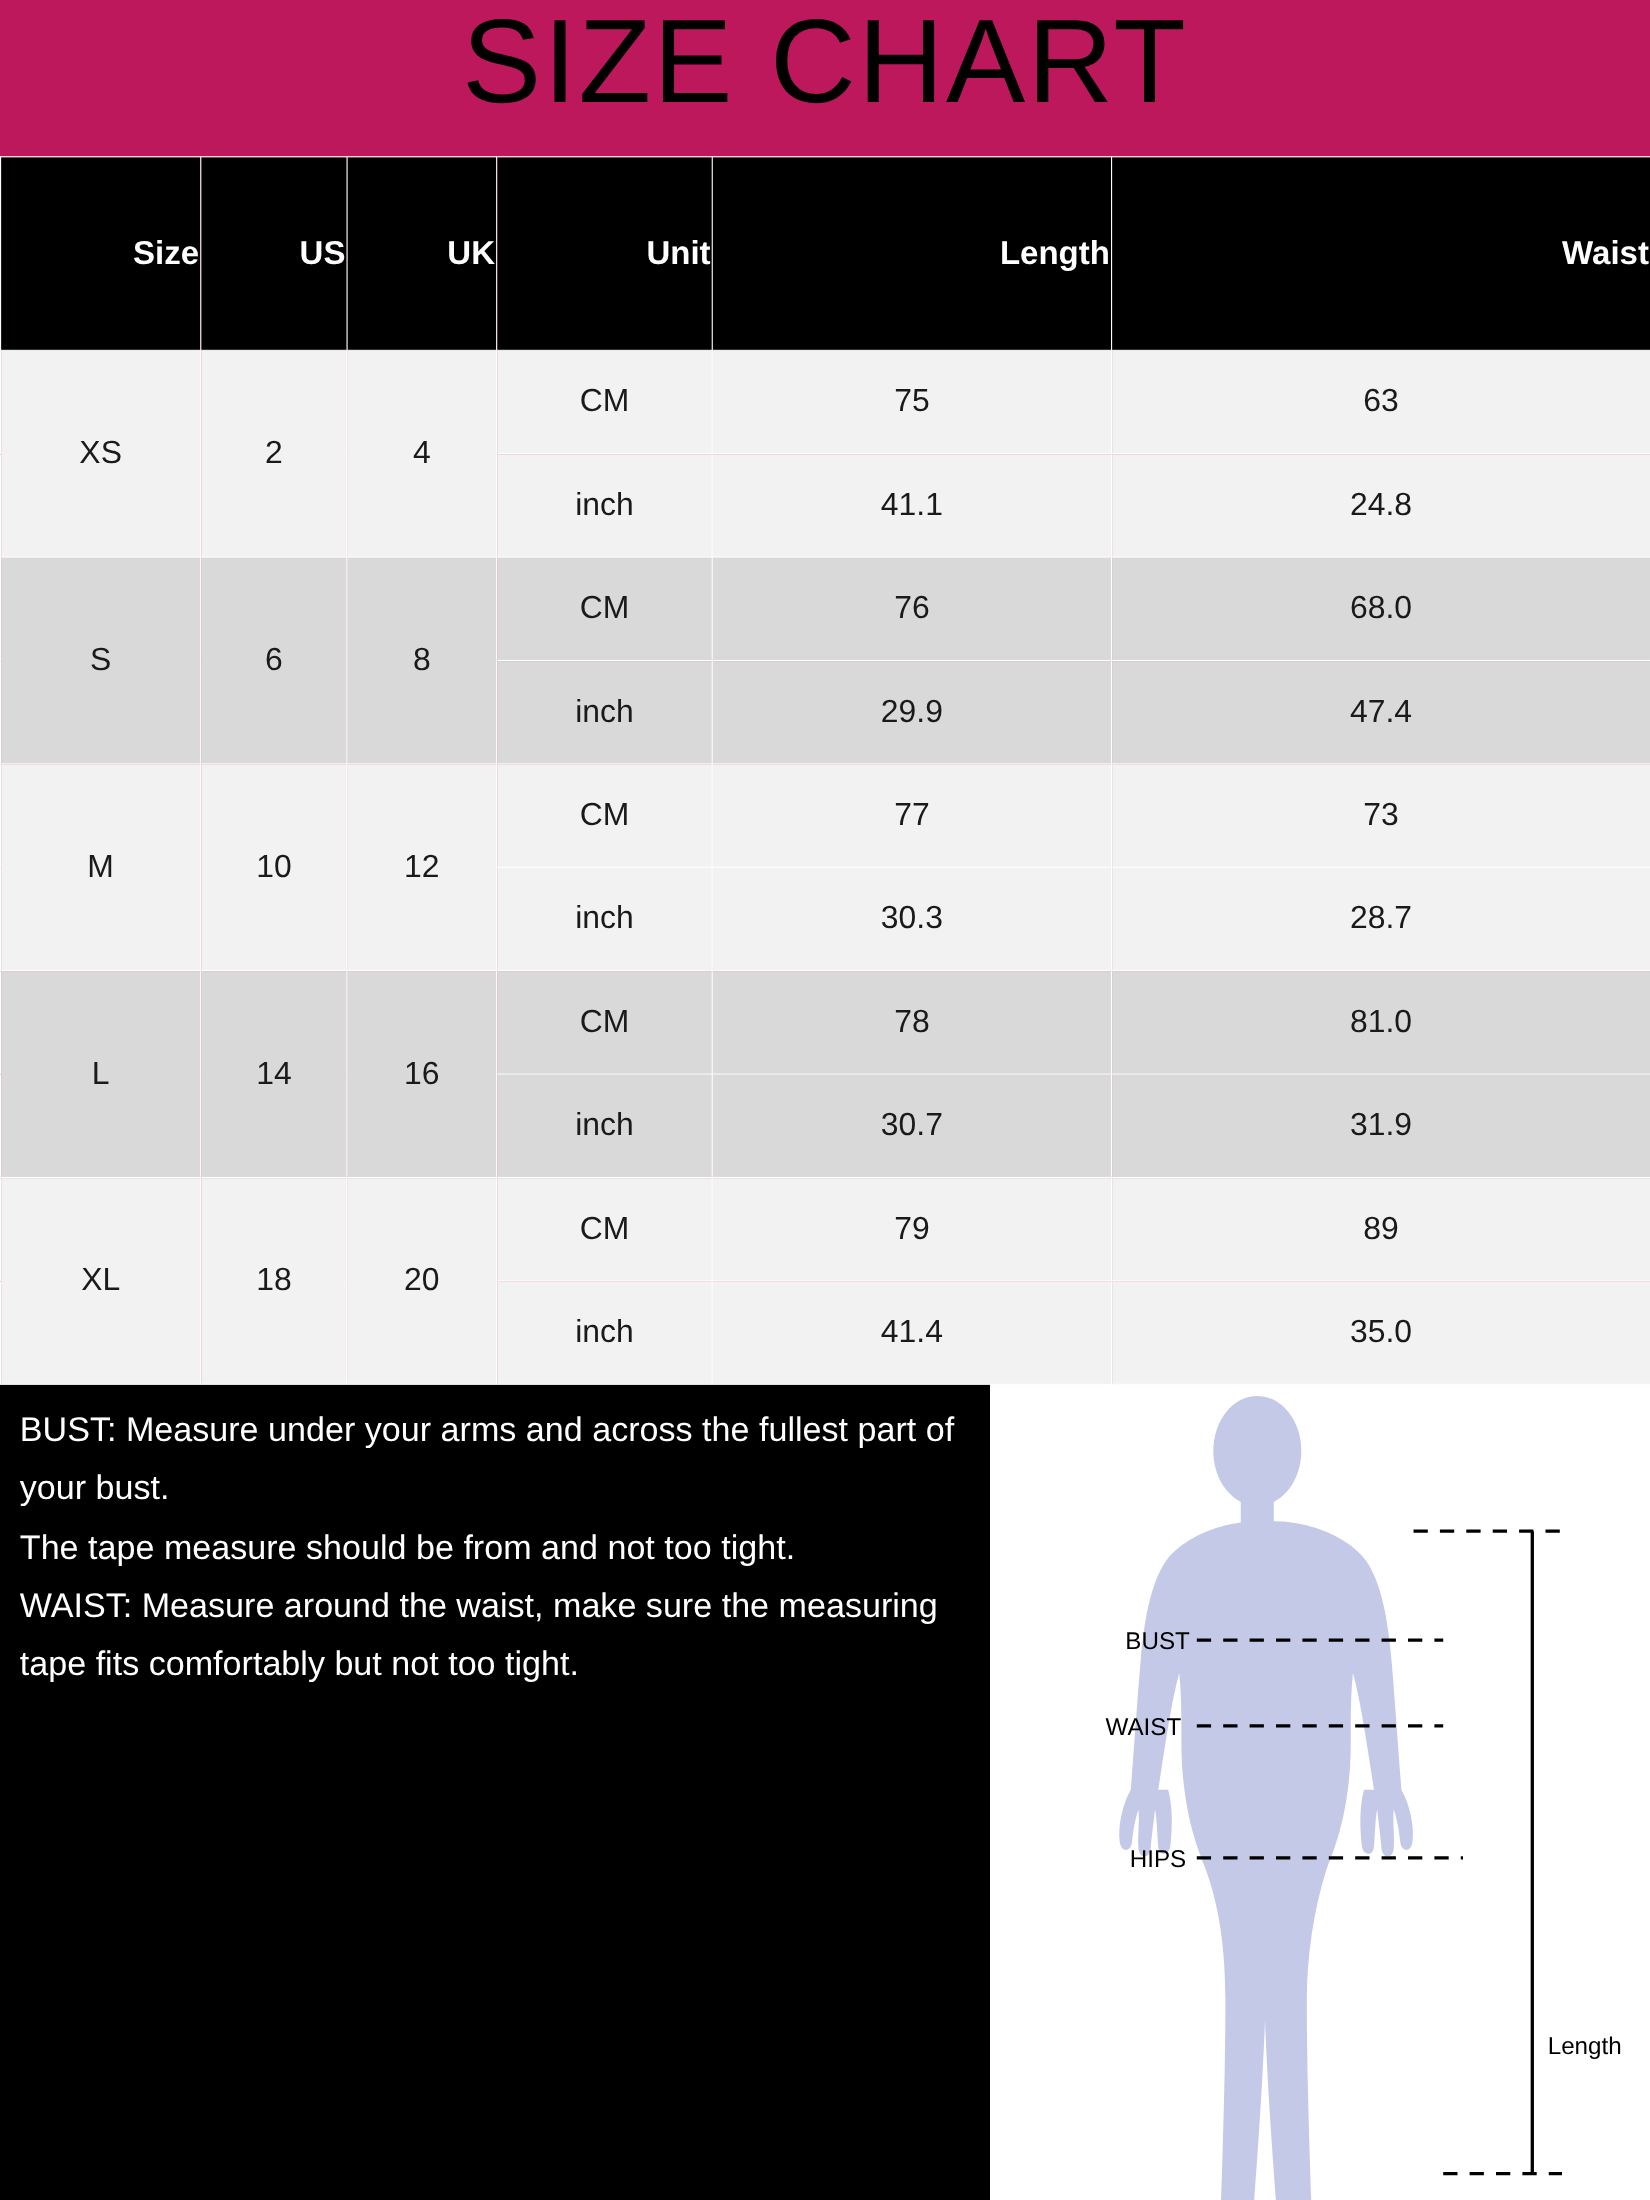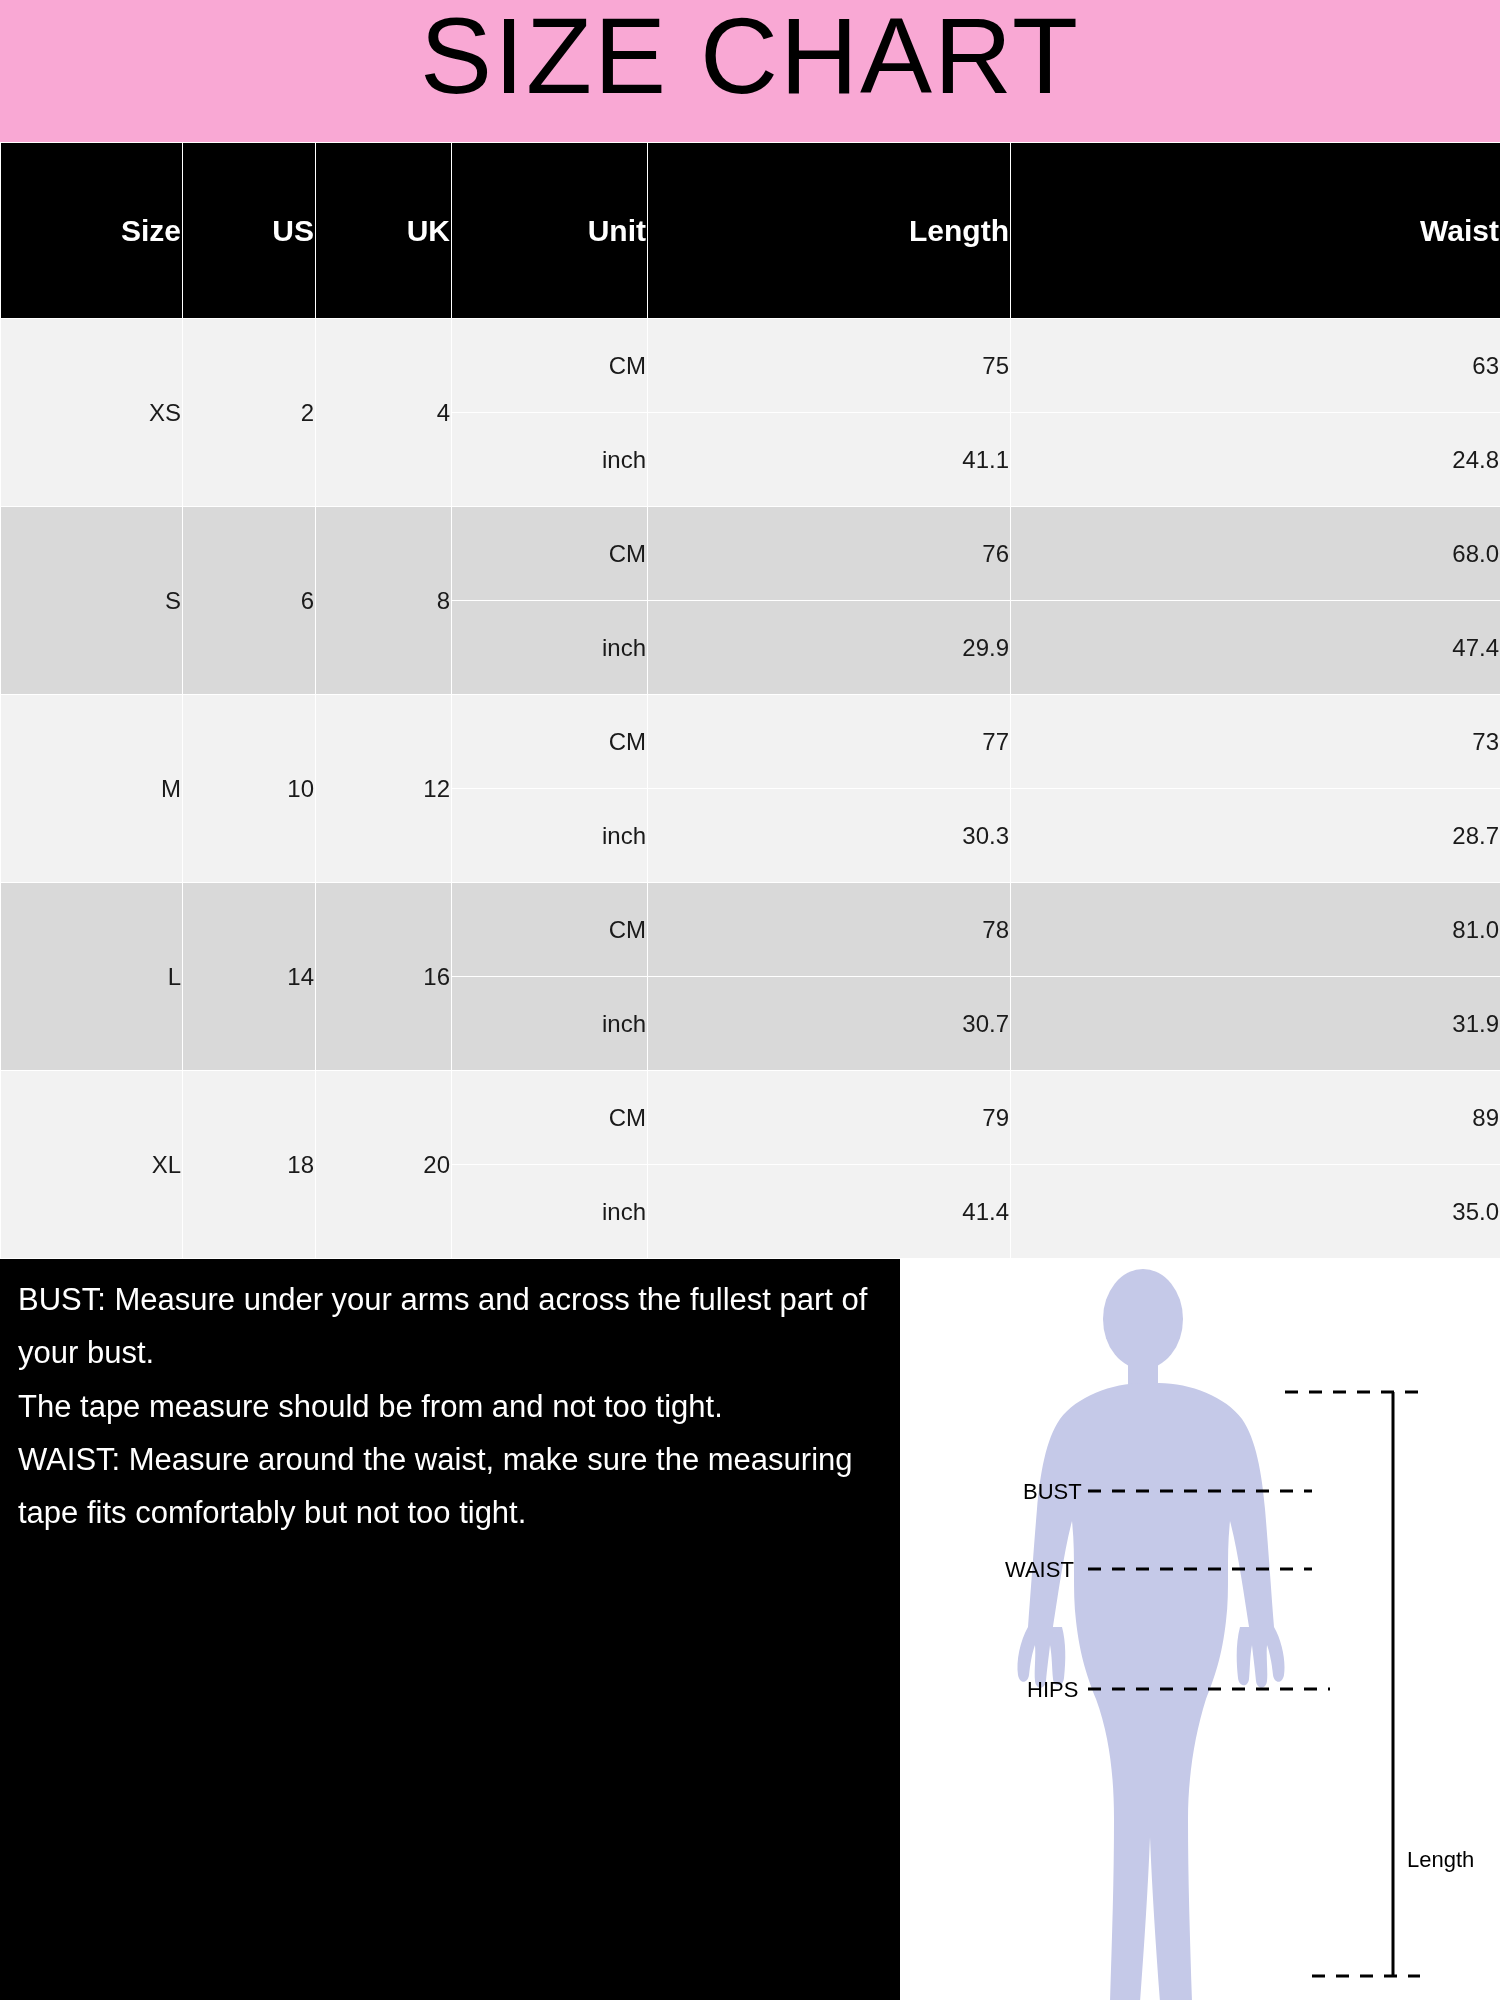--- a/index.html
+++ b/index.html
@@ -9,21 +9,21 @@
     width: 1500px;
     height: 2000px;
     background: #ffffff;
     font-family: "Liberation Sans", sans-serif;
     overflow: hidden;
   }
   #page {
     position: relative;
     width: 1500px;
     height: 1792px;
-    background: #f9a8d4;
+    background: #be185d;
   }
 
   
   .title {
     text-align: center;
     font-size: 108px;
     font-weight: 400;
     letter-spacing: 2px;
     color: #000000;
     line-height: 1.0;
@@ -48,24 +48,23 @@
   table.size-table thead th {
     background: #000000;
     color: #ffffff;
     font-size: 30px;
     font-weight: bold;
     height: 176px;
     border: 1px solid #ffffff;
     text-align: right;
   }
   table.size-table tbody td {
-    font-size: 24px;
+    font-size: 29px;
     font-weight: 400;
     height: 94px;
-    text-align: right;
   }
   tr.row-light td { background: #f2f2f2; }
   tr.row-dark  td { background: #d9d9d9; }
   td.size-cell, td.us-cell, td.uk-cell { font-size: 30px; }
 
   
   col.c-size { width: 182px; }
   col.c-us   { width: 133px; }
   col.c-uk   { width: 136px; }
   col.c-unit { width: 196px; }

